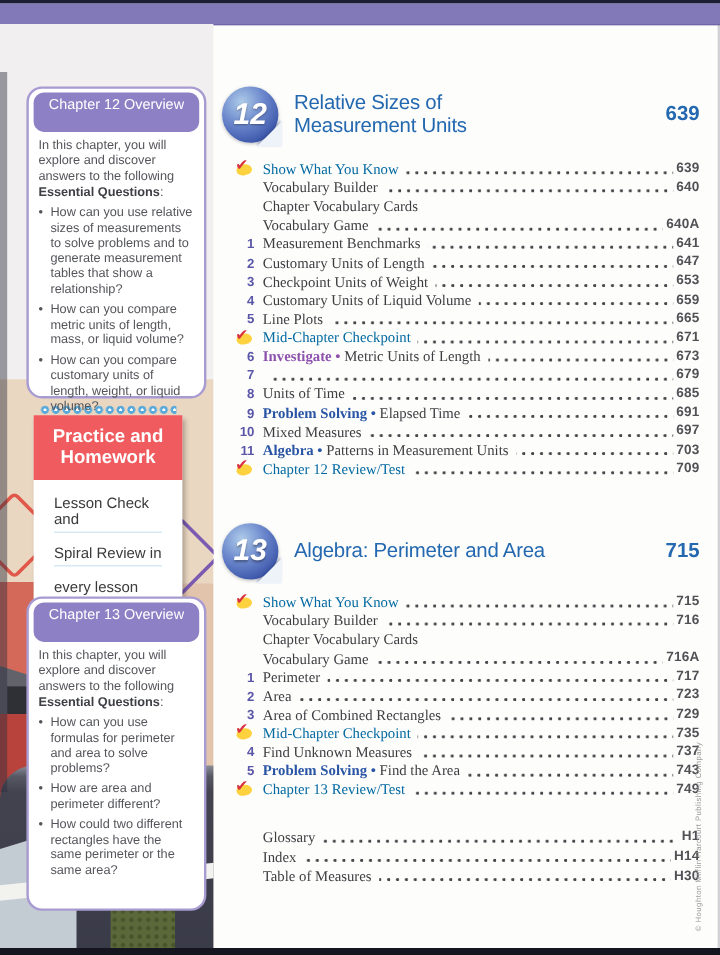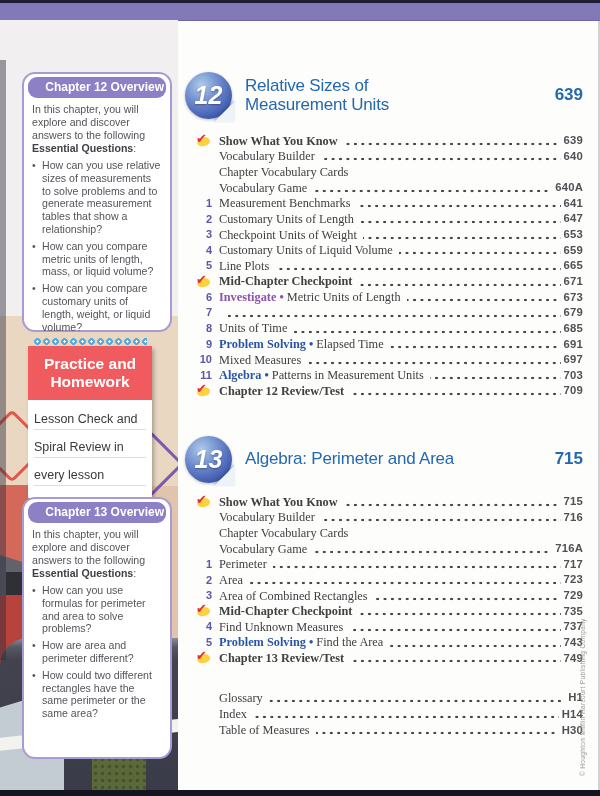--- a/index.html
+++ b/index.html
@@ -34,36 +34,36 @@
   .ill-stripe { position:absolute; left:-6px; top:708px; width:196px; height:13px; background:#f2f2ee; transform:rotate(-6deg); }
   .ill-bush   { position:absolute; left:92px; top:652px; width:54px; height:124px; background:#5a683a; background-image:radial-gradient(#47542b 1.5px, transparent 2.1px); background-size:7px 7px; border-radius:8px 8px 0 0; }
 
   .page-roman { position:absolute; left:36px; top:716px; color:#f0f0ea; font-weight:bold; font-size:13.5px; letter-spacing:.5px; }
 
   
   .ov-box { position:absolute; left:22px; width:150px; background:#ffffff; border:2px solid #a79bd1; border-radius:13px;
             padding:5px 8px 6px; box-sizing:border-box; z-index:5; }
   #ov12 { top:52px;  height:260px; }
   #ov13 { top:477px; height:262px; }
-  .ov-header { background:#8d80c4; border-radius:9px; margin:-2px -4px 5px; padding:3px 2px 4px; text-align:right;
-               color:#fff; font-weight:bold; font-size:12px; }
+  .ov-header { background:#8d80c4; border-radius:9px; margin:-2px -4px 5px; padding:3px 2px 16px; text-align:center;
+               color:#fff; font-weight:normal; font-size:12px; }
   .ov-intro { font-size:10.6px; line-height:13px; color:#54555a; }
   .ov-intro b { color:#3f4045; }
   .ov-bullets { margin:4px 0 0; padding:0; list-style:none; }
   .ov-bullets li { position:relative; padding-left:10px; margin-bottom:4px; font-size:10.6px; line-height:12.8px; color:#54555a; }
   .ov-bullets li::before { content:"\2022"; position:absolute; left:0; top:0; color:#54555a; }
 
   
   .notebook { position:absolute; left:28px; top:316px; width:124px; z-index:4; }
   .spiral { height:13px; margin:0 5px -3px; position:relative; z-index:2;
             background-image:radial-gradient(circle at 4.5px 5.5px, #ffffff 1.2px, #58a9da 1.3px 3.1px, transparent 3.6px);
             background-size:9px 13px; background-repeat:repeat-x; }
   .nb-card { background:#fff; box-shadow:2px 3px 4px rgba(0,0,0,.28); }
   .nb-header { background:#ef5b5e; color:#fff; text-align:center; font-weight:bold; font-size:15.5px; line-height:18px; padding:9px 4px; }
-  .nb-body { padding:2px 6px 12px; }
+  .nb-body { padding:2px 17px 12px; }
   .nb-line { font-size:12.5px; color:#3a3a3c; border-bottom:1px solid #cde3ef; padding:10px 0 3px; }
 
   
   .ch-header { position:absolute; left:185px; width:398px; height:50px; display:flex; align-items:center; }
   #ch-header-0 { top:70px; }
   #ch-header-1 { top:434px;align-items:center; }
   .badge { width:47px; height:47px; border-radius:50%; flex:0 0 auto; position:relative;
            background:radial-gradient(circle at 35% 28%, #aecbe9 0%, #6b87cc 42%, #3b55a9 78%, #324a9e 100%);
            display:flex; align-items:center; justify-content:center;
            color:#fff; font-weight:bold; font-size:25px; font-style:italic; text-shadow:0 1px 2px rgba(0,0,0,.35);
@@ -81,21 +81,21 @@
   .toc-row { display:flex; align-items:center; height:15.65px; font-family:"Liberation Serif", serif;
              font-size:12.3px; color:#3e3e42; white-space:nowrap; }
   .marker { flex:0 0 27px; text-align:right; padding-right:7px; box-sizing:content-box; }
   .num { font-family:"Liberation Sans", sans-serif; font-weight:bold; font-size:11px; color:#5b57a8; }
   .check { display:inline-block; position:relative; width:16px; height:14px; vertical-align:-2px; }
   .check-blob { position:absolute; left:1px; top:4px; width:13px; height:9px; background:#fed23f;
                 border-radius:55% 60% 50% 55%; transform:rotate(-12deg); }
   .check-glyph { position:absolute; left:0; top:-2px; color:#d8323e; font-size:13px; font-weight:bold;
                  font-family:"DejaVu Sans", sans-serif; }
   .toc-label { line-height:1; }
-  .red .toc-label { color:#404040; font-weight:bold; }
+  .red .toc-label { color:#0369a1; font-weight:normal; }
   .prefix-purple { color:#8e51ae; font-weight:bold; }
   .prefix-blue   { color:#2a55a4; font-weight:bold; }
   .leader { flex:1 1 auto; height:4px; margin:6px 3px 0 6px; align-self:center;
             background-image:radial-gradient(circle at 1.4px 2px, #47474b 1.05px, transparent 1.55px);
             background-size:7.4px 4px; background-repeat:repeat-x; background-position:right bottom; }
   .leader-empty { flex:1 1 auto; }
   .pagenum { flex:0 0 auto; font-family:"Liberation Sans", sans-serif; font-weight:bold; font-size:11.3px;
              color:#505055; letter-spacing:.2px; line-height:1; }
 
   .backmatter { position:absolute; left:185px; top:690px; width:398px; }

